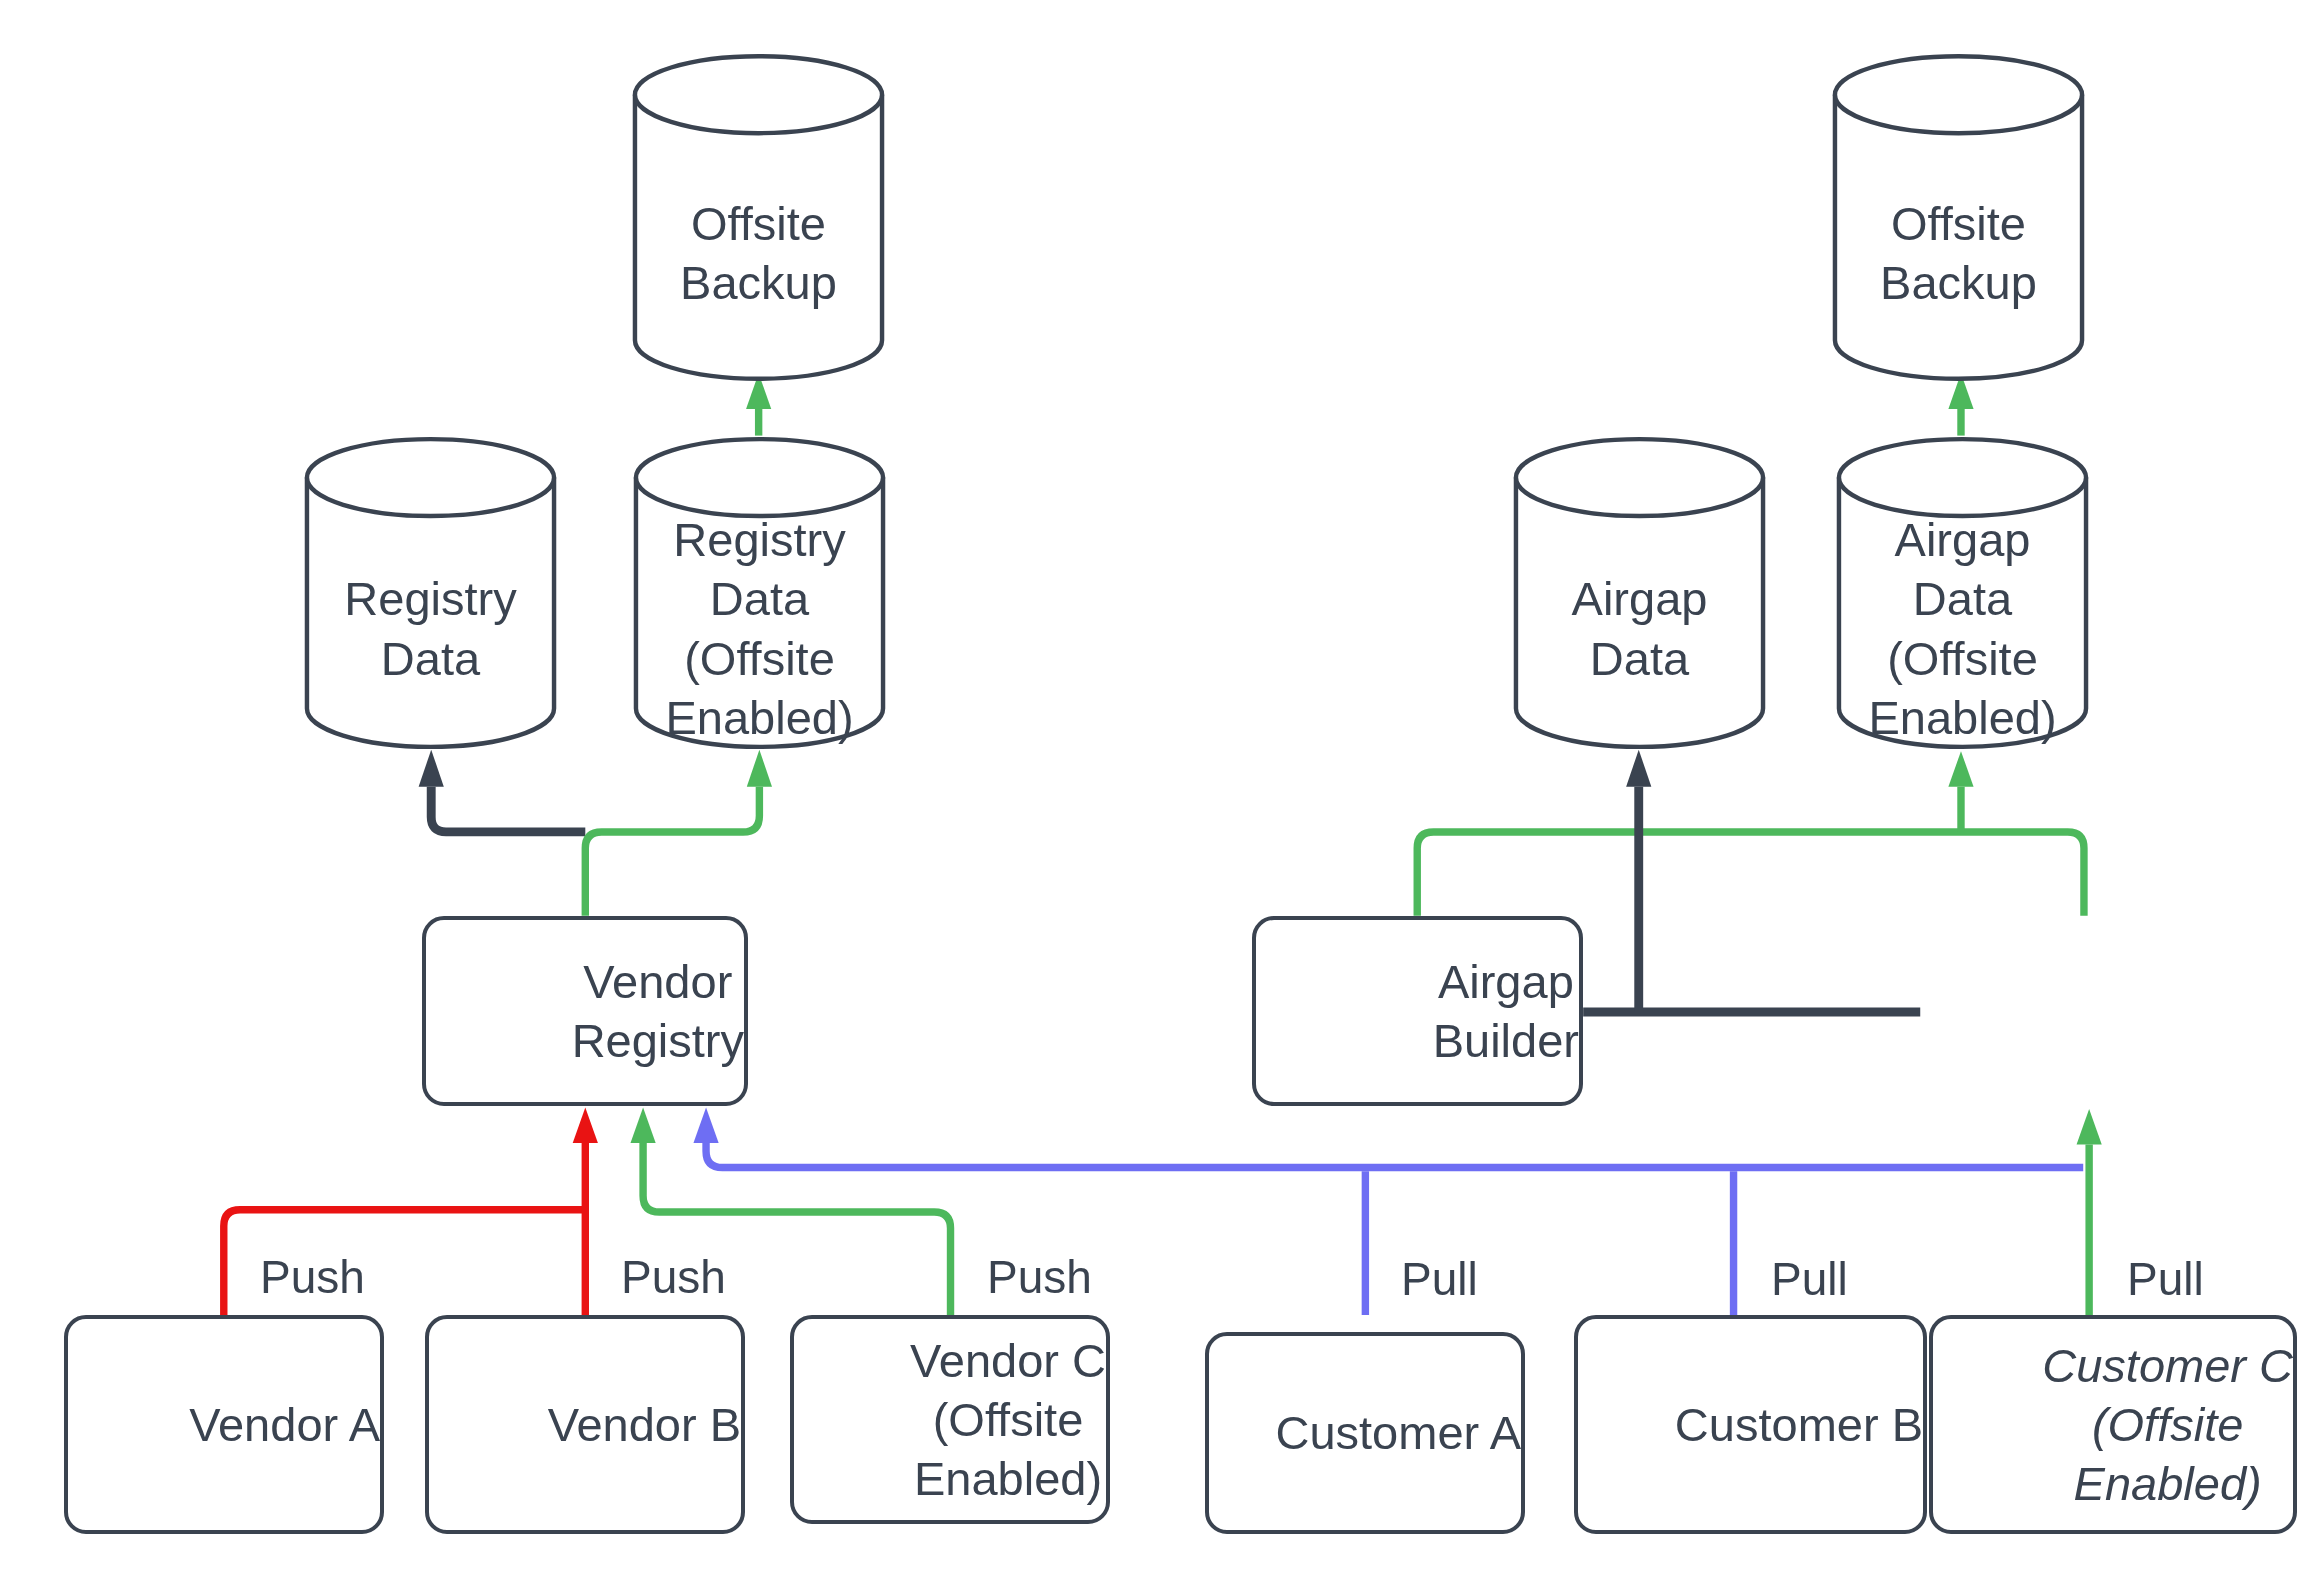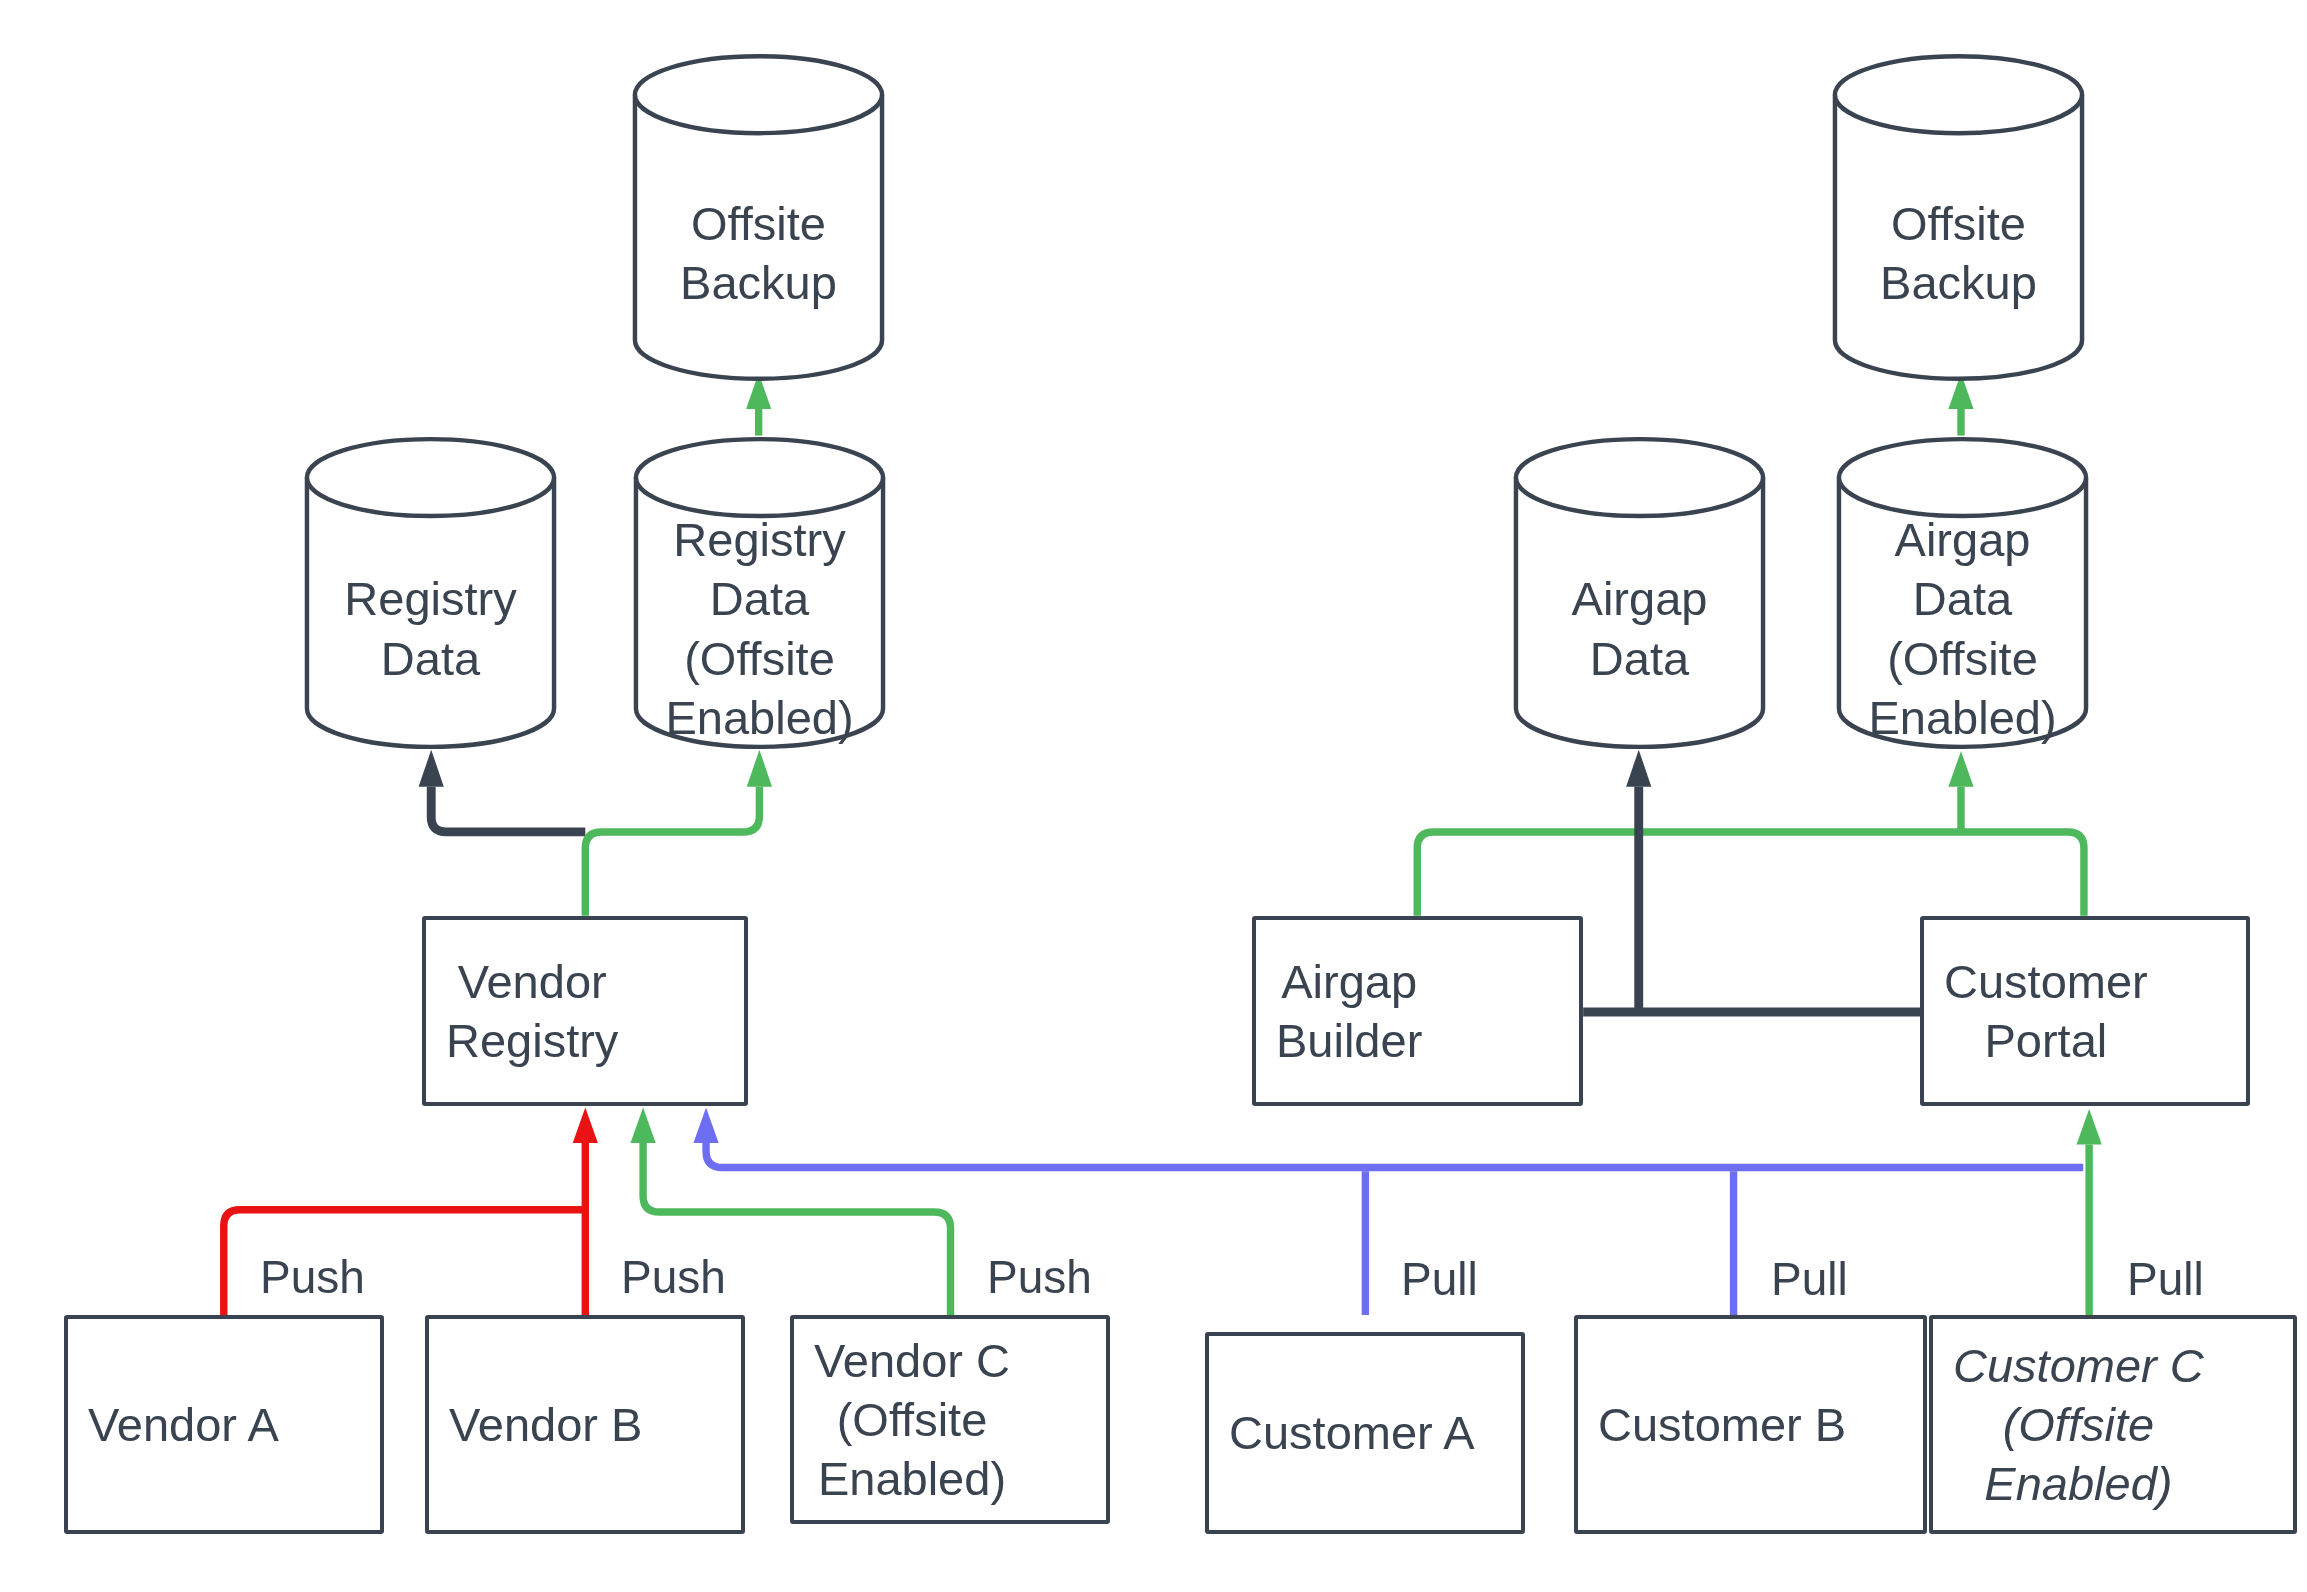--- a/index.html
+++ b/index.html
@@ -13,22 +13,22 @@
   #edges{position:absolute; left:0; top:0; width:2307px; height:1592px;}
   .edge{fill:none; stroke-linejoin:round;}
   .w10{stroke-width:10;}
   .w12{stroke-width:12;}
   .s-dark{stroke:var(--dark);} .s-red{stroke:var(--red);}
   .s-green{stroke:var(--green);} .s-blue{stroke:var(--blue);}
   .h-dark{fill:var(--dark);} .h-red{fill:var(--red);}
   .h-green{fill:var(--green);} .h-blue{fill:var(--blue);}
   .node{position:absolute; box-sizing:border-box;padding-left:20px;}
   .rect{
-    border:4.4px solid var(--dark); border-radius:3px; background:#fff;
-    display:flex; align-items:center; justify-content:flex-start;
+    border:4.4px solid var(--dark); border-radius:22px; background:#fff;
+    display:flex; align-items:center; justify-content:flex-end;
   }
   .nlabel{
     text-align:center; font-size:47px; line-height:1.26; color:var(--dark);
     white-space:pre-line;
   }
   .cyl{background:transparent;}
   .cyl svg{position:absolute; left:0; top:0; display:block;}
   .cyl .nlabel{
     position:absolute; left:0; right:0; top:77px; bottom:6px;
     display:flex; align-items:center; justify-content:center;
@@ -142,24 +142,20 @@
   </div>
 
   <div class="node rect" style="left:422px;top:916px;width:326px;height:190px;">
     <div class="nlabel">Vendor
 Registry</div>
   </div>
   <div class="node rect" style="left:1252px;top:916px;width:331px;height:190px;">
     <div class="nlabel">Airgap
 Builder</div>
   </div>
-  <div class="node rect" style="left:1920px;top:916px;width:330px;height:190px;">
-    <div class="nlabel">Customer
-Portal</div>
-  </div>
 
   <div class="node rect" style="left:425px;top:1315px;width:320px;height:219px;">
     <div class="nlabel">Vendor B</div>
   </div>
   <div class="node rect" style="left:64px;top:1315px;width:320px;height:219px;">
     <div class="nlabel">Vendor A</div>
   </div>
   <div class="node rect" style="left:790px;top:1315px;width:320px;height:209px;">
     <div class="nlabel">Vendor C
 (Offsite

